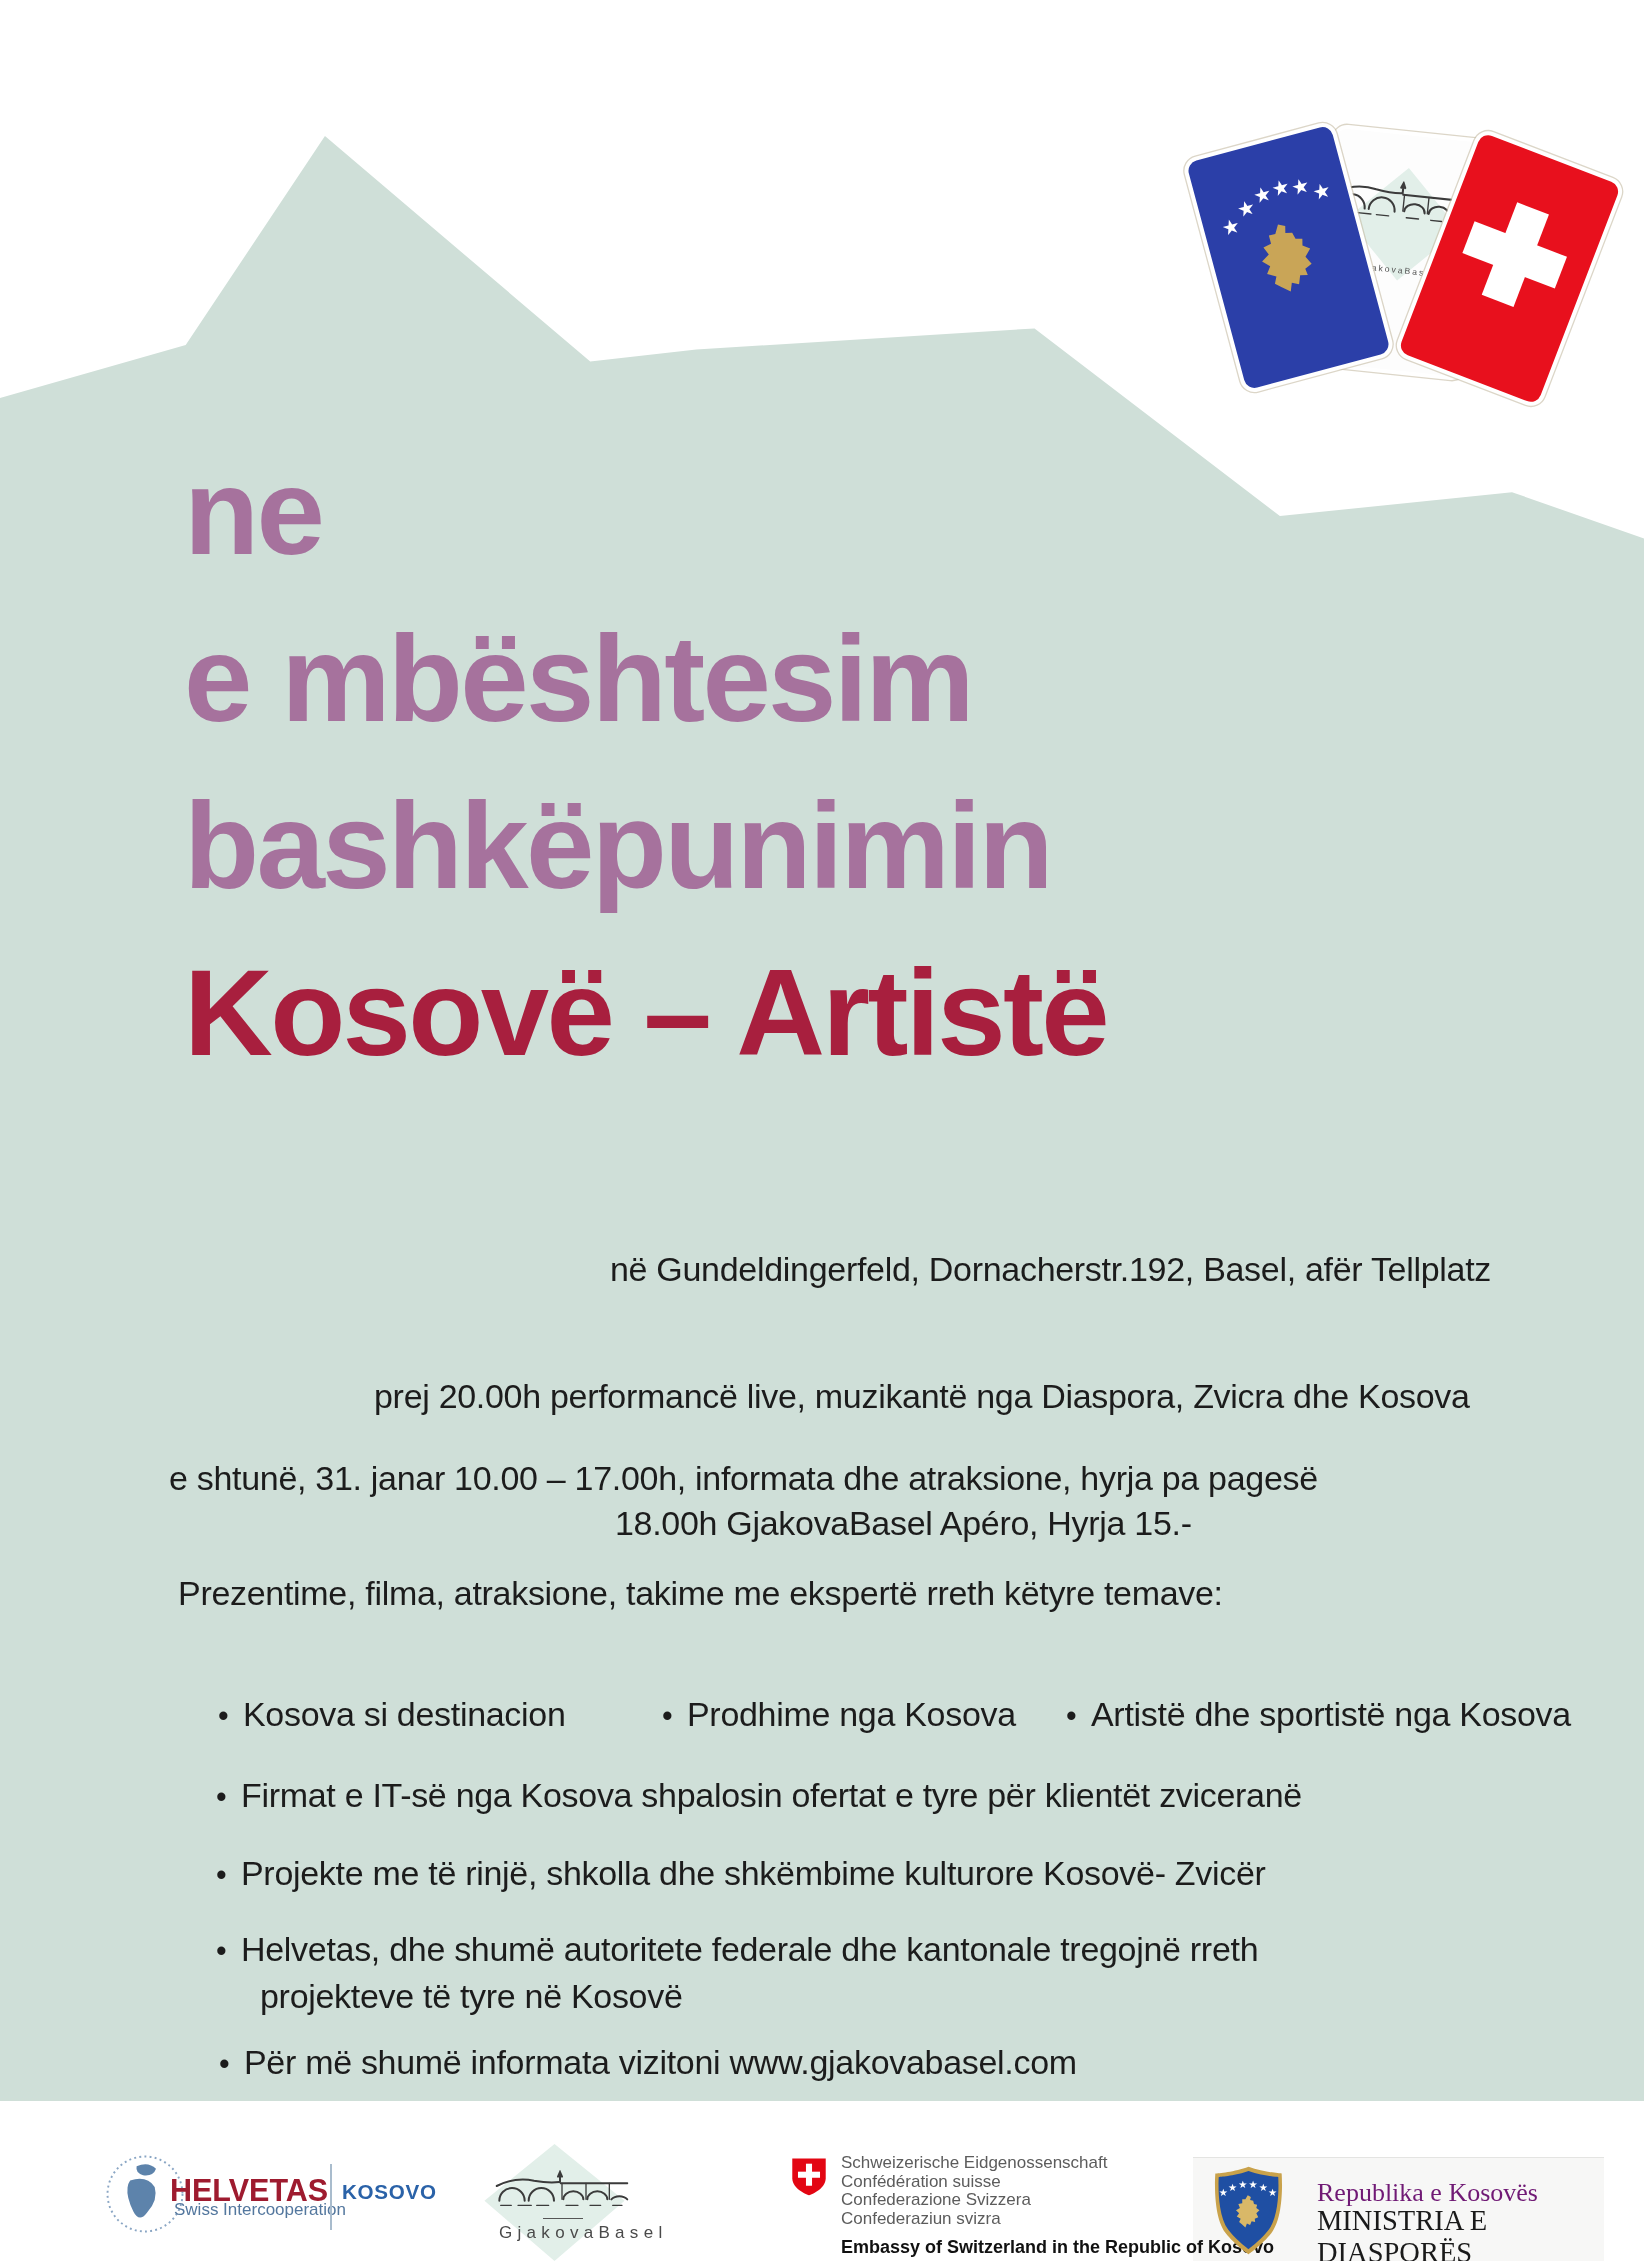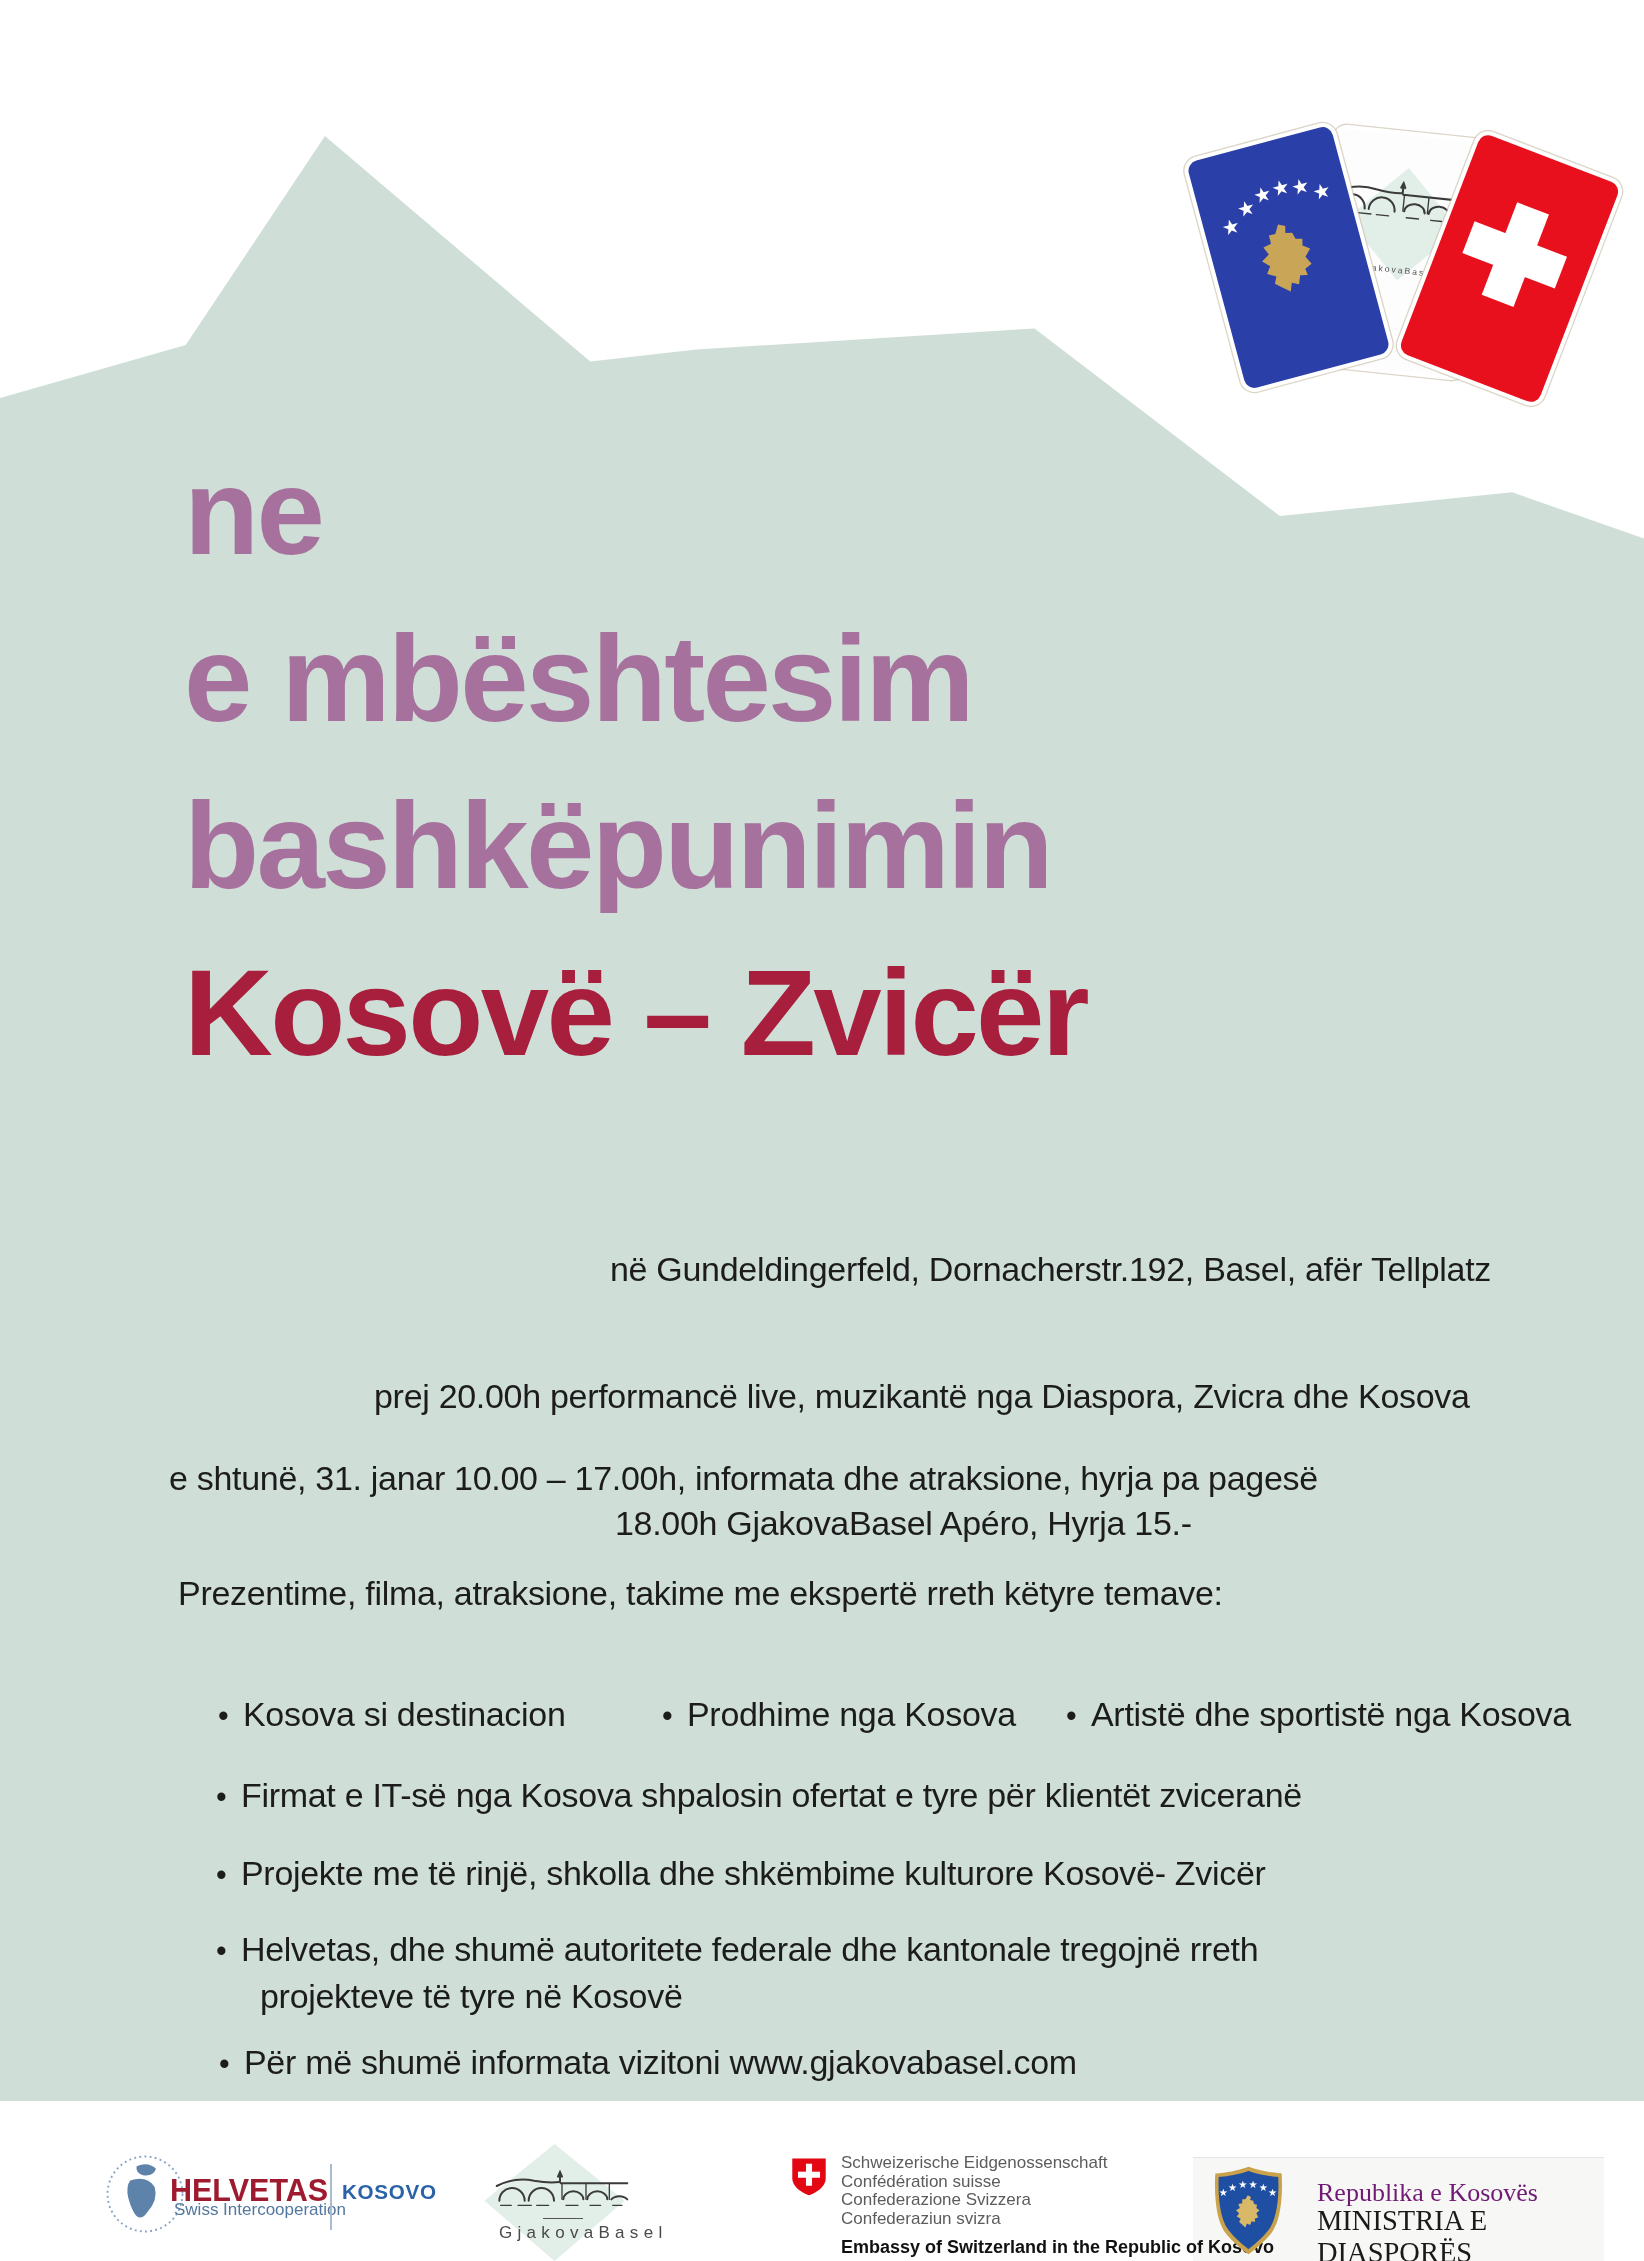--- a/index.html
+++ b/index.html
@@ -108,21 +108,21 @@
       <svg class="abs" style="left:22%;top:33%" width="83" height="83" viewBox="0 0 100 100">
         <use href="#kmap" fill="#c9a557"></use>
       </svg>
     </div>
   </div>
 
   <div class="abs headline" style="z-index:2">
     <div class="mauve">ne</div>
     <div class="mauve">e mbështesim</div>
     <div class="mauve">bashkëpunimin</div>
-    <div class="crimson">Kosovë – Zvicër</div>
+    <div class="crimson">Kosovë – Artistë</div>
   </div>
 
   <div class="abs body-line" style="left:610px;top:1250px;z-index:2">në Gundeldingerfeld, Dornacherstr.192, Basel, afër Tellplatz</div>
 
   <div class="abs body-line" style="left:374px;top:1377px;z-index:2">prej   20.00h performancë live, muzikantë nga Diaspora, Zvicra dhe Kosova</div>
   <div class="abs body-line" style="left:169px;top:1459px;z-index:2">e shtunë, 31. janar  10.00 – 17.00h, informata dhe atraksione, hyrja pa pagesë</div>
   <div class="abs body-line" style="left:615px;top:1504px;z-index:2">18.00h   GjakovaBasel Apéro, Hyrja 15.-</div>
 
   <div class="abs body-line" style="left:178px;top:1574px;z-index:2">Prezentime, filma, atraksione, takime me ekspertë rreth këtyre temave:</div>
 

